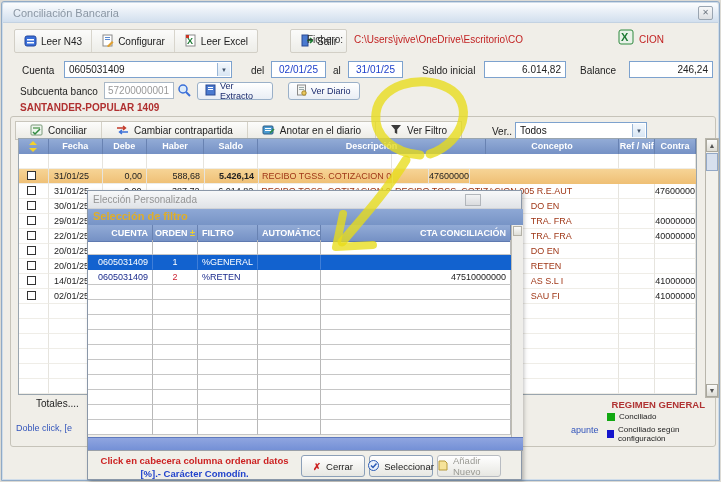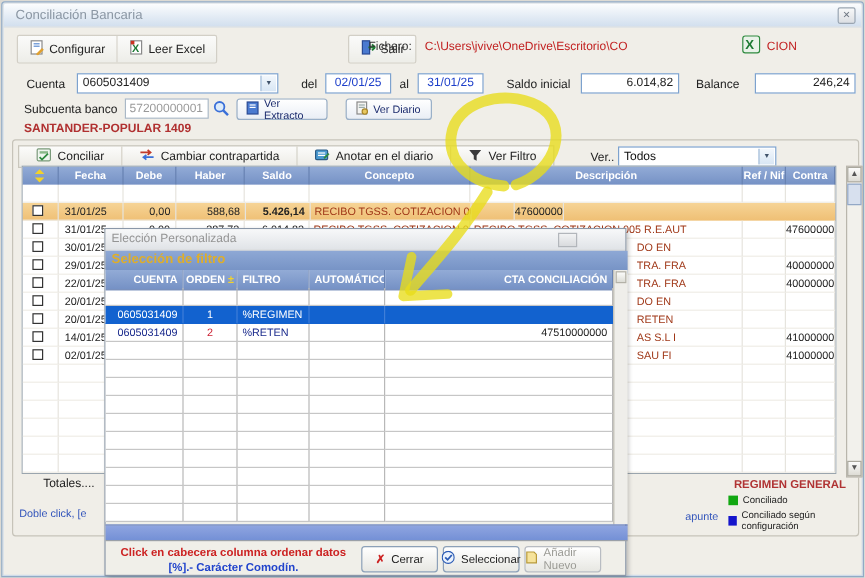--- a/index.html
+++ b/index.html
@@ -131,20 +131,28 @@
 <div class="window">
 
   <div class="titlebar">
     <span class="title">Conciliación Bancaria</span>
     <div class="win-close">✕</div>
   </div>
 
   <div class="tb-group" style="left:12px;">
     <div class="tb-btn">
       <span class="icon"><svg width="13" height="13">
+            <rect x="1" y="2" width="11" height="10" rx="2" fill="#3a6fd8" stroke="#24479c"></rect>
+            <rect x="3" y="5" width="7" height="1.5" fill="#fff"></rect>
+            <rect x="3" y="8" width="7" height="1.5" fill="#fff"></rect>
+          </svg></span>
+      <span>Leer N43</span>
+    </div>
+    <div class="tb-btn">
+      <span class="icon"><svg width="13" height="13">
             <rect x="2" y="1" width="9" height="11" fill="#fff" stroke="#8a8a8a"></rect>
             <rect x="4" y="3" width="5" height="1" fill="#5a8ad0"></rect>
             <rect x="4" y="5" width="5" height="1" fill="#5a8ad0"></rect>
             <path d="M6 12 L11 7 L12.5 8.5 L7.5 13.5 Z" fill="#e0a030"></path>
           </svg></span>
       <span>Configurar</span>
     </div>
     <div class="tb-btn">
       <span class="icon"><svg width="13" height="13">
             <rect x="2" y="1" width="9" height="11" fill="#fff" stroke="#8a8a8a"></rect>
@@ -252,22 +260,22 @@
     <div class="grid" id="maingrid">
         <div class="gh">
           <div class="hc" style="width: 30px;"><svg width="8" height="11" style="margin-top:2px">
               <path d="M4 0 L8 4 L0 4 Z" fill="#f3d22a"></path>
               <path d="M4 11 L8 7 L0 7 Z" fill="#f3d22a"></path>
             </svg></div>
           <div class="hc" style="width: 54px;">Fecha</div>
           <div class="hc" style="width: 44px;">Debe</div>
           <div class="hc" style="width: 58px;">Haber</div>
           <div class="hc" style="width: 54px;">Saldo</div>
+          <div class="hc" style="width: 228px;">Descripción</div>
           <div class="hc" style="width: 134px;">Concepto</div>
-          <div class="hc" style="width: 228px;">Descripción</div>
           <div class="hc" style="width: 36px;">Ref / Nif</div>
           <div class="hc" style="width: 41px;">Contra</div>
         </div>
         <div class="grow">
           <div class="gc " style="width: 30px;"></div>
           <div class="gc date" style="width: 54px;"></div>
           <div class="gc num" style="width: 44px;"></div>
           <div class="gc num" style="width: 58px;"></div>
           <div class="gc num" style="width: 54px;"></div>
           <div class="gc rtext" style="width: 134px;"></div>
@@ -496,21 +504,21 @@
         <div class="drow">
           <div class="dc r cuenta" style="width: 65px;"></div>
           <div class="dc c orden" style="width: 45px;"></div>
           <div class="dc l filtro" style="width: 60px;"></div>
           <div class="dc l" style="width: 63px;"></div>
           <div class="dc r cta" style="width: 190px;"></div>
         </div>
         <div class="drow sel">
           <div class="dc r cuenta" style="width: 65px;">0605031409</div>
           <div class="dc c orden" style="width: 45px;">1</div>
-          <div class="dc l filtro" style="width: 60px;">%REGIMEN</div>
+          <div class="dc l filtro" style="width: 60px;">%GENERAL</div>
           <div class="dc l" style="width: 63px;"></div>
         </div>
         <div class="drow r2">
           <div class="dc r cuenta" style="width: 65px;">0605031409</div>
           <div class="dc c orden" style="width: 45px;">2</div>
           <div class="dc l filtro" style="width: 60px;">%RETEN</div>
           <div class="dc l" style="width: 63px;"></div>
           <div class="dc r cta" style="width: 190px;">47510000000</div>
         </div>
         <div class="drow">

